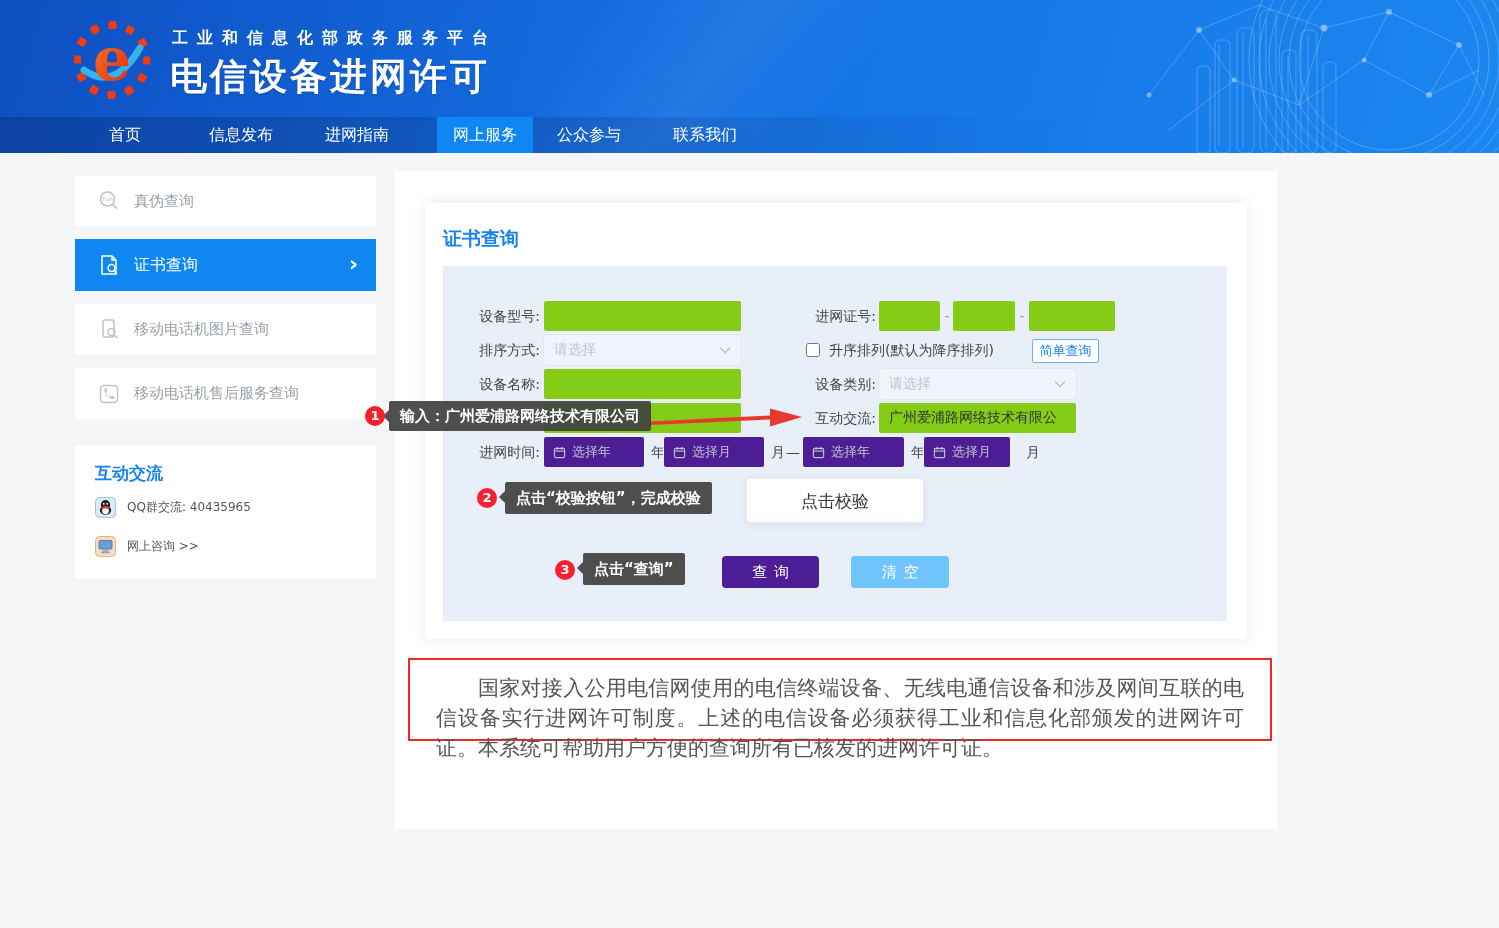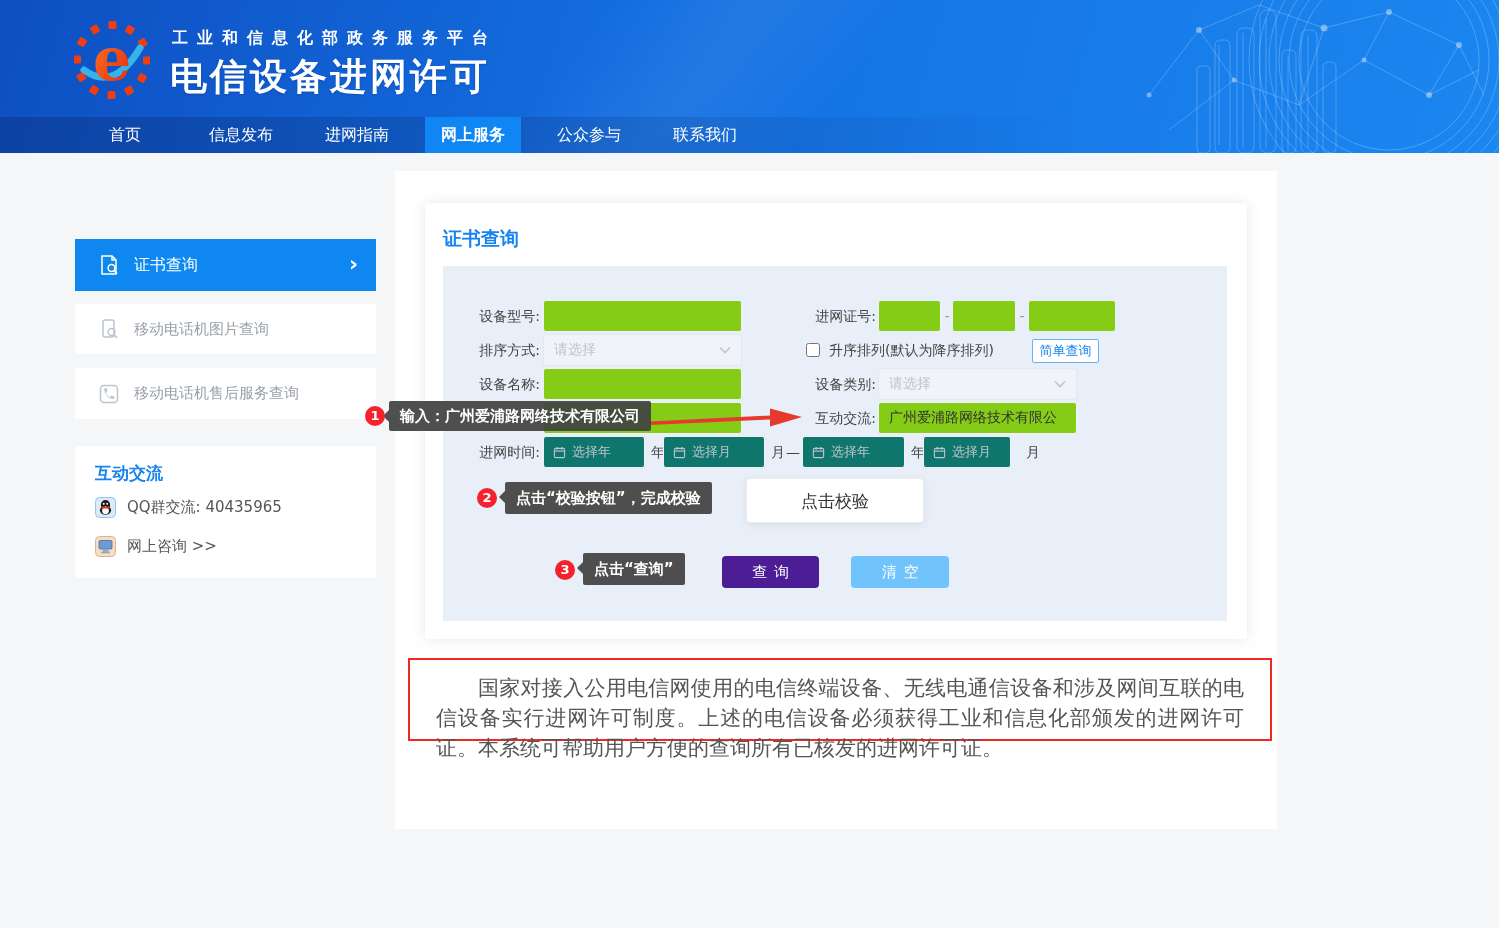--- a/index.html
+++ b/index.html
@@ -21,47 +21,47 @@
   .header-deco { position:absolute; right:0; top:0; }
   .logo { position:absolute; left:74px; top:18px; }
   .platform-title { position:absolute; left:172px; top:28px; color:#fff; font-size:16px;
     font-weight:600; letter-spacing:9px; white-space:nowrap; }
   .site-title { position:absolute; left:170px; top:52px; color:#fff; font-size:37px;
     font-weight:700; letter-spacing:3px; white-space:nowrap; text-shadow:0 1px 2px rgba(0,30,80,.25); }
   .main-nav { position:absolute; left:0; top:117px; width:1499px; height:36px;
     background:linear-gradient(90deg,rgba(9,38,100,.34) 0%,rgba(9,38,100,.16) 45%,rgba(9,38,100,0) 72%); }
   .nav-item { position:absolute; top:0; height:36px; width:96px; line-height:36px;
     text-align:center; color:#fff; font-size:16px; cursor:pointer; white-space:nowrap; }
-  .nav-item.active { background:#0f86f3; font-weight:700; }
+  .nav-item.active { background:#0f86f3; font-weight:400;margin-left:12px; }
   .menu-item { display:flex; align-items:center; gap:13px; padding-left:22px;
     color:#99a0a8; font-size:15px; cursor:pointer; position:absolute; left:75px; width:301px; background:#fff; }
   .menu-item .mi-label { flex:0 1 auto; }
   .menu-item.active { background:#0e88f0; color:#fff; font-size:16px; }
   .menu-chevron { position:absolute; right:18px; top:50%; transform:translateY(-56%);
     font-size:22px; font-weight:700; color:#fff; }
   .interact-card { position:absolute; left:75px; top:446px; width:301px; height:132px; background:#fff; }
   .interact-title { position:absolute; left:20px; top:16px; color:#1584f0; font-size:17px; font-weight:700; }
   .interact-row { position:absolute; left:20px; display:flex; align-items:center; gap:11px;
-    color:#555; font-size:15px; cursor:pointer; }
+    color:#555; font-size:12px; cursor:pointer; }
   
   .content { position:absolute; left:395px; top:171px; width:882px; height:658px; background:#ffffff; }
   .query-card { position:absolute; left:425px; top:203px; width:822px; height:436px;
     background:#fff; border-radius:2px; box-shadow:0 0 14px rgba(110,130,165,.18); }
   .panel-title { position:absolute; left:443px; top:226px; color:#1584f0; font-size:19px; font-weight:700; }
   .form-panel { position:absolute; left:443px; top:266px; width:784px; height:355px; background:#e9eff8; }
   .f-label { position:absolute; height:32px; line-height:32px; font-size:14px; color:#444;
     text-align:right; white-space:nowrap; }
   .f-input { position:absolute; height:32px; background:#84cc16; border:1px solid #eef1f6;
     border-radius:3px; font-size:14px; color:#333; padding:0 10px;
     font-family:"DejaVu Sans","Liberation Sans",sans-serif; outline:none; }
   .f-input::placeholder { color:#c0c4cc; }
   .f-select { position:absolute; height:32px; background:#f0f3f9; border:1px solid #e3e8f0;
     border-radius:3px; display:flex; align-items:center; padding:0 10px; cursor:pointer; }
   .f-select .ph { color:#c0c4cc; font-size:14px; flex:1; }
-  .f-date { position:absolute; height:32px; background:#0f766e; border:1px solid #eef1f6;
+  .f-date { position:absolute; height:32px; background:#4c1d95; border:1px solid #eef1f6;
     border-radius:3px; display:flex; align-items:center; gap:6px; padding:0 9px; cursor:pointer; }
   .f-date .ph { color:#c0c4cc; font-size:13px; }
   .f-unit { position:absolute; height:32px; line-height:32px; font-size:14px; color:#444; }
   .f-dash { position:absolute; height:32px; line-height:32px; font-size:14px; color:#999; }
   .f-check { position:absolute; width:14px; height:14px; accent-color:#1584f0; cursor:pointer; }
   .simple-btn { position:absolute; width:67px; height:24px; line-height:22px; text-align:center;
     background:#fff; border:1px solid #64b5f6; border-radius:2px; color:#1584f0; font-size:13px; cursor:pointer; }
   .verify-btn { position:absolute; left:303px; top:212px; width:178px; height:45px; line-height:45px;
     text-align:center; background:#fff; border:1px solid #ececec; border-radius:4px;
     box-shadow:0 2px 8px rgba(0,0,0,.07); font-size:17px; color:#333; cursor:pointer; }
@@ -154,20 +154,30 @@
     <nav class="main-nav">
       <div class="nav-item" style="left:77px">首页</div>
       <div class="nav-item" style="left:193px">信息发布</div>
       <div class="nav-item" style="left:309px">进网指南</div>
       <div class="nav-item active" style="left:425px">网上服务</div>
       <div class="nav-item" style="left:541px">公众参与</div>
       <div class="nav-item" style="left:657px">联系我们</div>
     </nav>
   </div>
 
+  <div class="menu-item" style="top:176px;height:50px">
+    <svg width="24" height="24" viewBox="0 0 24 24">
+      <g stroke="#bcc4cd" stroke-width="1.5" fill="none">
+        <circle cx="10.5" cy="10" r="7"></circle>
+        <line x1="15.7" y1="15.4" x2="20.3" y2="20"></line>
+      </g>
+      <text x="10.5" y="12.3" text-anchor="middle" font-size="5.6" fill="#bcc4cd">True</text>
+    </svg>
+    <span class="mi-label">真伪查询</span>
+  </div>
 
   <div class="menu-item active" style="top:239px;height:52px">
     <svg width="24" height="24" viewBox="0 0 24 24">
       <g stroke="#ffffff" stroke-width="1.5" fill="none">
         <path d="M5 3 h10 l4 4 v14 h-14 z"></path>
         <path d="M15 3 v4 h4"></path>
         <circle cx="14.5" cy="15" r="3.4"></circle>
         <line x1="17" y1="17.6" x2="20" y2="20.6"></line>
       </g>
     </svg>

